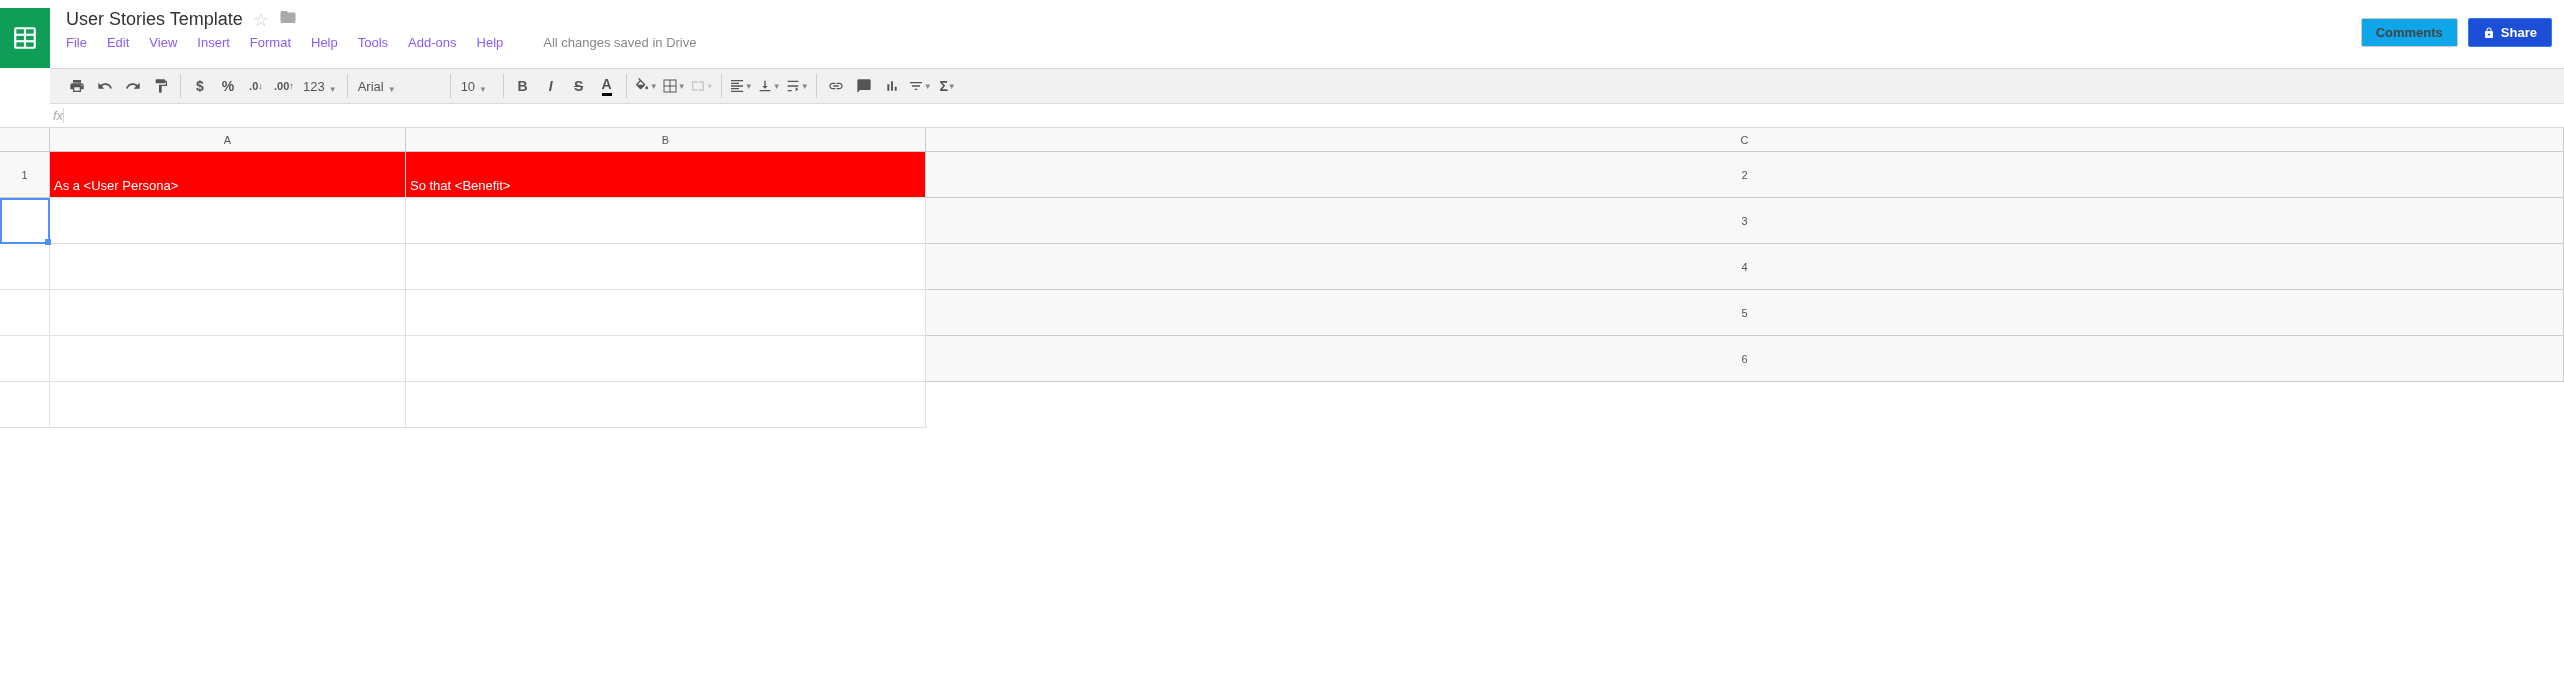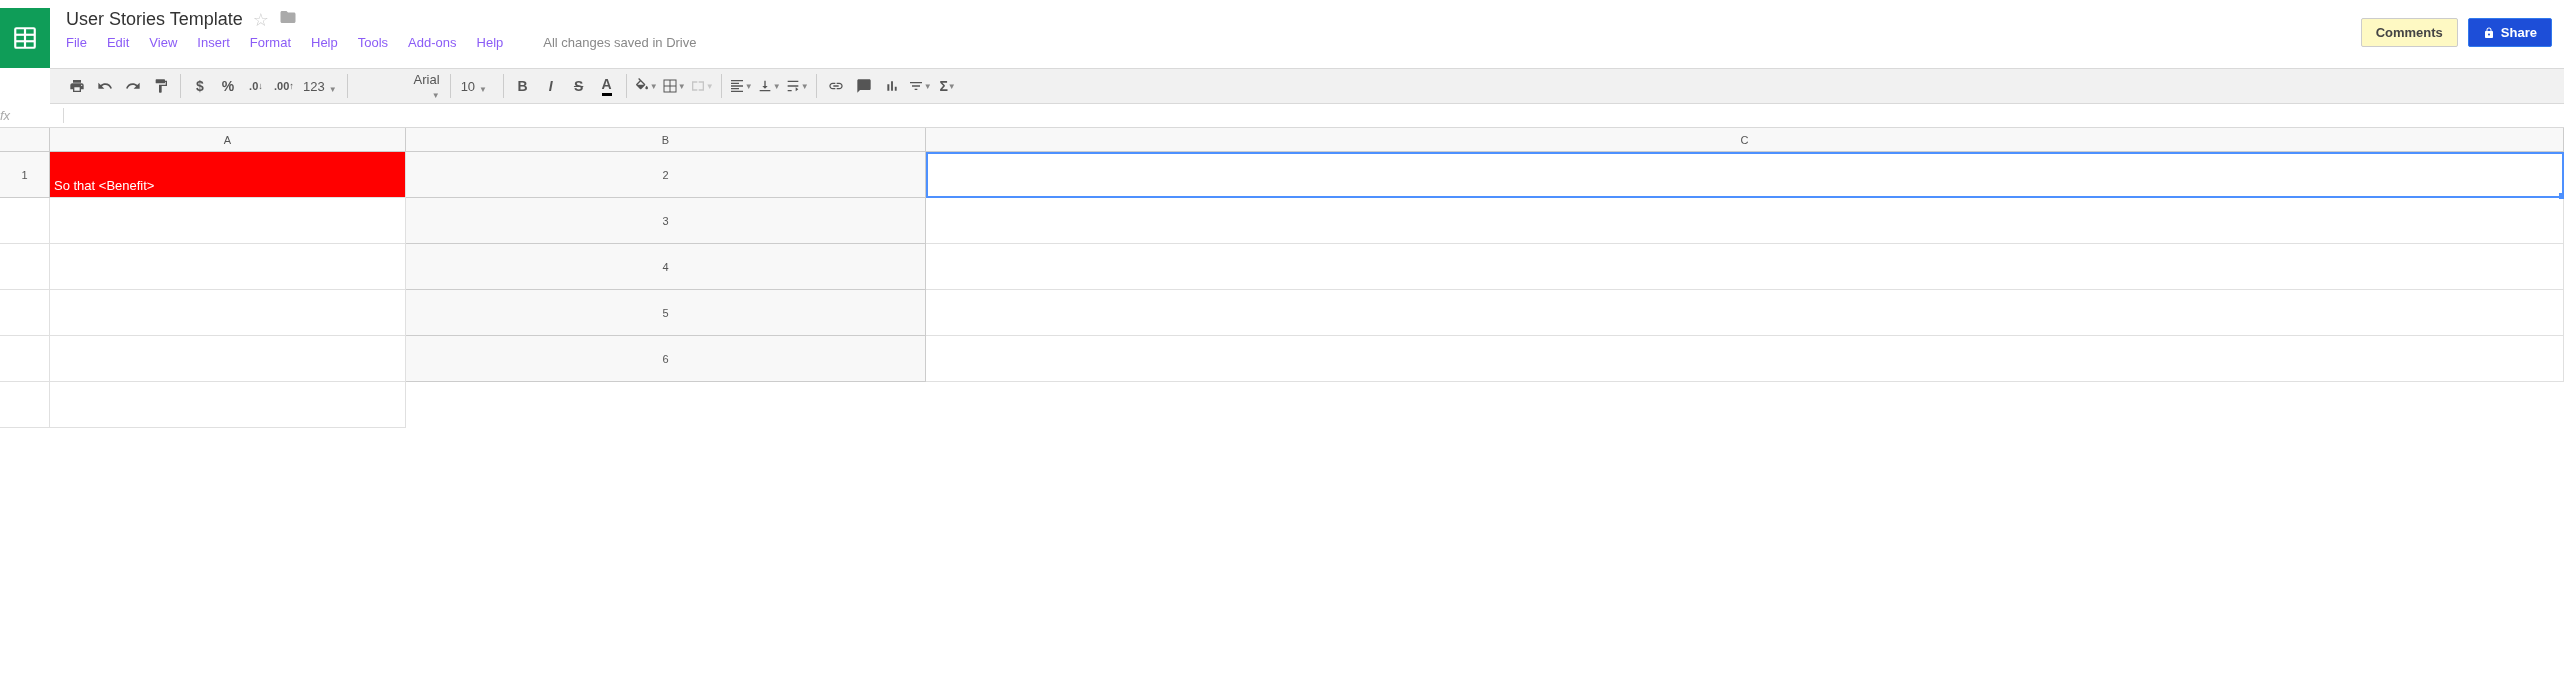--- a/index.html
+++ b/index.html
@@ -10,36 +10,36 @@
   .logo-box svg { width: 26px; height: 26px; }
   .title-area { flex: 1; }
   .title-row { display: flex; align-items: center; gap: 10px; margin-bottom: 4px; }
   .doc-title { font-size: 18px; color: #333; font-weight: 400; }
   .star { color: #ccc; font-size: 18px; cursor: pointer; }
   .folder { color: #aaa; font-size: 18px; cursor: pointer; }
   .menubar { display: flex; align-items: center; gap: 20px; font-size: 13px; }
   .menu-item { color: #8b5cf6; cursor: pointer; }
   .save-status { color: #888; margin-left: 20px; }
   .header-buttons { display: flex; gap: 10px; align-items: center; margin-right: 12px; margin-top: 10px; }
-  .comments-btn { background: #fef9c3; border: 1px solid #ccc; padding: 6px 14px; font-size: 13px; font-weight: bold; color: #444; cursor: pointer; border-radius: 2px; }
+  .comments-btn { background: #0ea5e9; border: 1px solid #ccc; padding: 6px 14px; font-size: 13px; font-weight: bold; color: #444; cursor: pointer; border-radius: 2px; }
   .share-btn { background: #1d4ed8; border: 1px solid #3079ed; color: #fff; padding: 6px 14px; font-size: 13px; font-weight: bold; cursor: pointer; display: flex; align-items: center; gap: 6px; border-radius: 2px; }
   
   .toolbar { background: #f1f1f1; border-top: 1px solid #d9d9d9; border-bottom: 1px solid #d9d9d9; height: 36px; display: flex; align-items: center; padding: 0 8px; margin-left: 50px; }
   .tool-group { display: flex; align-items: center; gap: 2px; padding: 0 6px; border-right: 1px solid #ccc; height: 24px; }
   .tool-group:last-child { border-right: none; }
   .tool-btn { width: 26px; height: 26px; display: flex; align-items: center; justify-content: center; color: #555; cursor: pointer; font-size: 14px; font-weight: bold; }
   .tool-btn.small-text { font-size: 11px; }
   .tool-dropdown { padding: 0 4px; cursor: pointer; display: flex; align-items: flex-end; gap: 4px; color: #555; }
-  .font-select { width: 90px; font-size: 13px; flex-direction: column; }
+  .font-select { width: 90px; font-size: 13px; }
   .size-select { width: 40px; font-size: 13px; }
   .caret { font-size: 8px; color: #888; }
   .text-color-underline { border-bottom: 3px solid #000; padding-bottom: 1px; }
   
   .formula-bar { display: flex; align-items: center; height: 24px; border-bottom: 1px solid #d9d9d9; }
-  .fx-label { width: 64px; text-align: left; color: #aaa; font-style: italic; font-size: 13px; border-right: 1px solid #d9d9d9; }
+  .fx-label { width: 64px; text-align: right; color: #aaa; font-style: italic; font-size: 13px; border-right: 1px solid #d9d9d9; }
   .fx-input { flex: 1; border: none; outline: none; padding: 0 8px; font-size: 13px; }
   
   .sheet { display: grid; grid-template-columns: 50px 356px 520px 1638px; }
   .corner { background: #f8f8f8; border-right: 1px solid #ccc; border-bottom: 1px solid #ccc; height: 24px; }
   .col-header { background: #f8f8f8; border-right: 1px solid #ccc; border-bottom: 1px solid #ccc; height: 24px; display: flex; align-items: center; justify-content: center; font-size: 11px; color: #555; }
   .row-header { background: #f8f8f8; border-right: 1px solid #ccc; border-bottom: 1px solid #ccc; height: 46px; display: flex; align-items: center; justify-content: center; font-size: 11px; color: #555; }
   .cell { border-right: 1px solid #e0e0e0; border-bottom: 1px solid #e0e0e0; height: 46px; display: flex; align-items: flex-end; padding: 4px 4px; font-size: 13px; }
   .cell.red { background: #ff0000; color: #fff; }
   .cell.selected { border: 2px solid #4d90fe; position: relative; }
   .cell.selected::after { content: ''; position: absolute; right: -3px; bottom: -3px; width: 6px; height: 6px; background: #4d90fe; }
@@ -217,20 +217,21 @@
   <input class="fx-input" style="">
 </div>
 
 <div class="sheet">
   <div class="corner"></div>
   <div class="col-header">A</div>
   <div class="col-header">B</div>
   <div class="col-header">C</div>
 
   <div class="row-header">1</div>
+  <div class="cell red">As a &lt;User Persona&gt;</div>
   <div class="cell red">So that &lt;Benefit&gt;</div>
 
   <div class="row-header">2</div>
   <div class="cell selected"></div>
   <div class="cell"></div>
   <div class="cell"></div>
 
   <div class="row-header">3</div>
   <div class="cell"></div>
   <div class="cell"></div>

